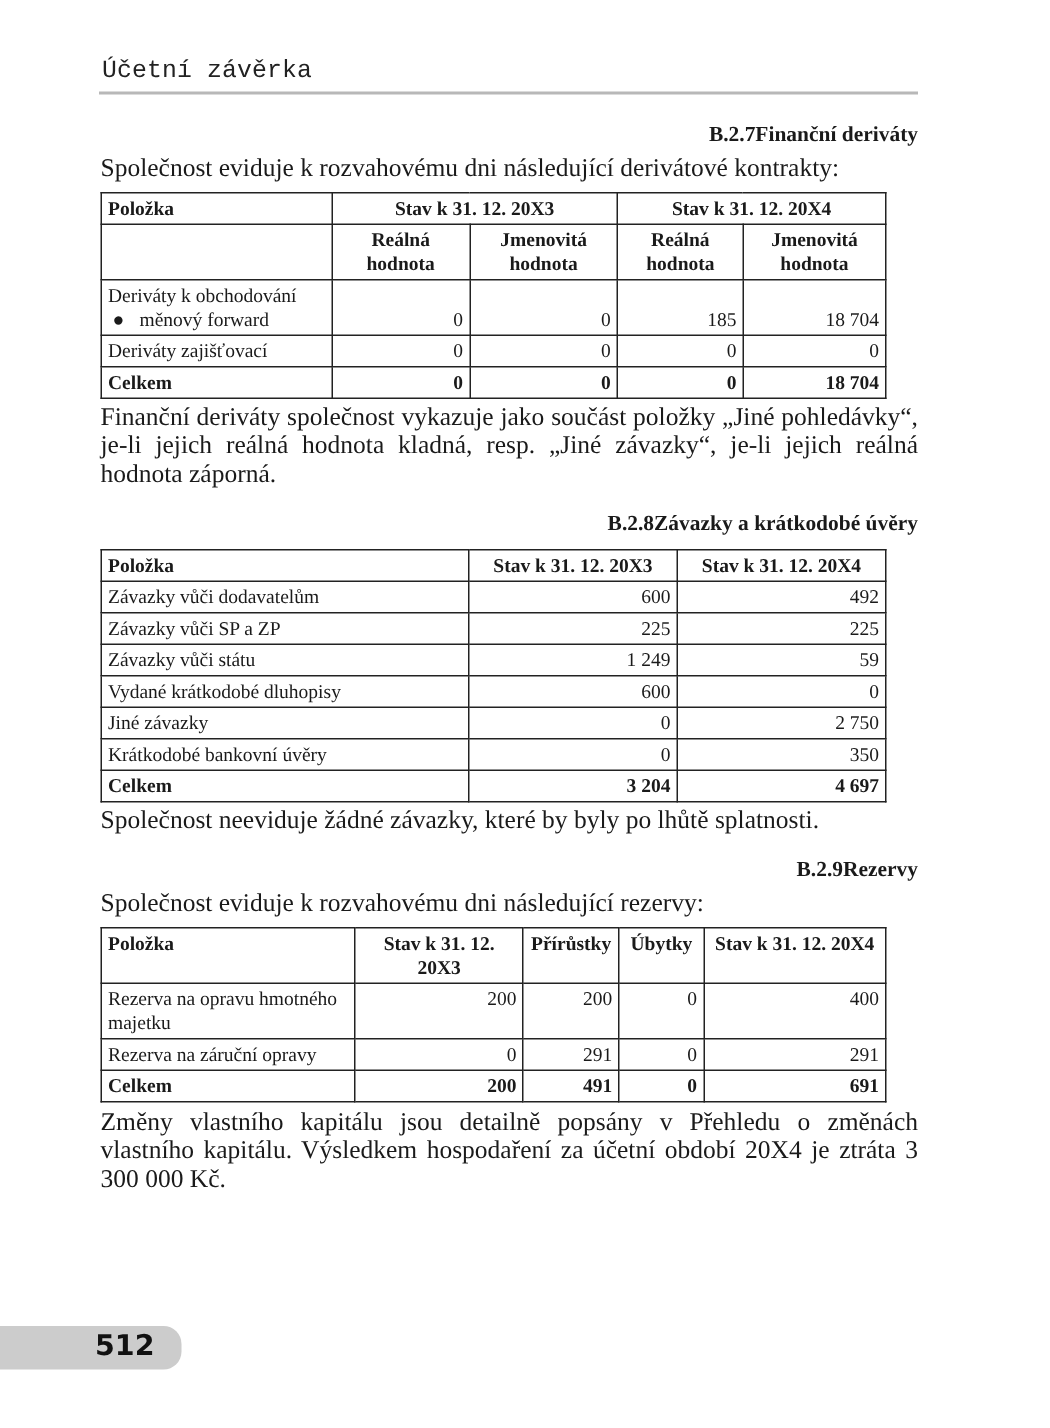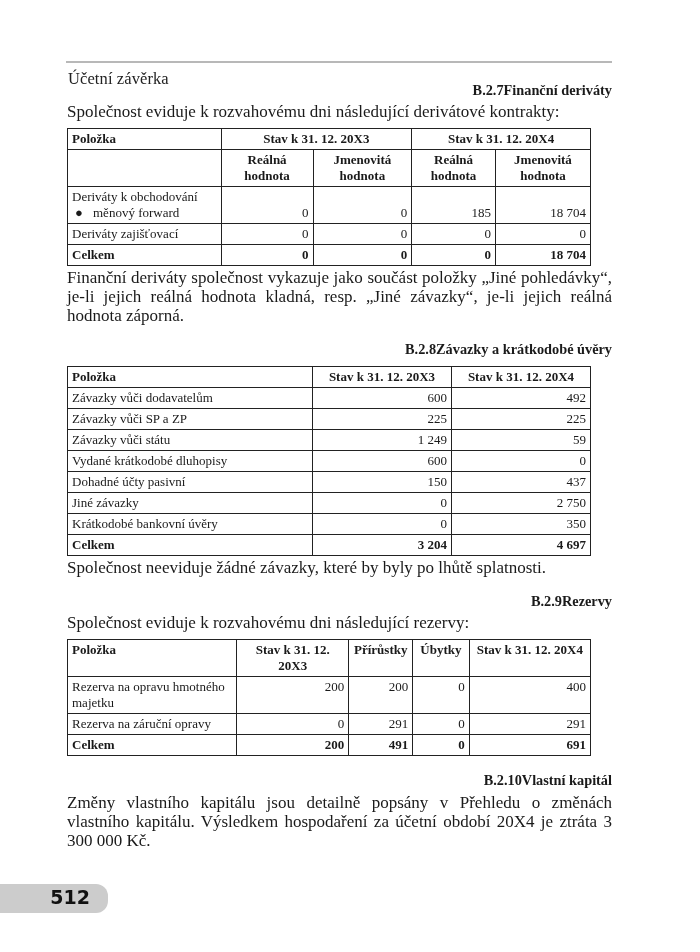--- a/index.html
+++ b/index.html
@@ -1,31 +1,31 @@
 <!DOCTYPE html>
 <html><head>
 <meta charset="utf-8">
 <style>
   html, body { margin: 0; padding: 0; background: #ffffff; }
   body { width: 700px; height: 952px; position: relative; overflow: hidden;
          font-family: "Liberation Serif", "DejaVu Serif", serif; color: #1a1a1a; }
-  .running-head { position: absolute; left: 68px; top: 37px; font-family: Liberation Serif, serif;
-                  font-size: 16.5px; color: #222; letter-spacing: 0.1px; margin-top: 32px; }
+  .running-head { position: absolute; left: 68px; top: 37px; font-family: Liberation Mono, monospace;
+                  font-size: 16.5px; color: #222; letter-spacing: 0.1px; }
   .head-rule { position: absolute; left: 66px; width: 546px; top: 61px; height: 2px; background: #b8b8b8; }
   .content { position: absolute; left: 67px; top: 80px; width: 545px; }
   h2 { font-size: 14.3px; font-weight: bold; margin: 0; height: 20px; line-height: 20px; text-align: right; }
   h2 .num { display: inline-block; width: 57px; }
   p { margin: 0; font-size: 17px; line-height: 19px; text-align: justify; }
   table { border-collapse: collapse; width: 524px; font-size: 13px; }
   td, th { border: 1px solid #222; padding: 2px 4px; line-height: 16px; vertical-align: top; }
   th { font-weight: bold; }
   td.num { text-align: right; vertical-align: bottom; }
   tr.total td { font-weight: bold; }
   .bullet { display: inline-block; width: 8px; margin-left: 3px; margin-right: 10px; }
-  .page-tab { position: absolute; left: 0; top: 884px; width: 108px; height: 29px; background: #cccccc;
+  .page-tab { position: absolute; left: 0; top: 884px; width: 121px; height: 29px; background: #cccccc;
               border-radius: 0 12px 12px 0; }
   .page-num { position: absolute; right: 18px; top: 2px; font-family: "DejaVu Sans", sans-serif;
               font-weight: bold; font-size: 19px; color: #111; }
 </style>
 </head>
 <body>
 
 <div class="running-head">Účetní závěrka</div>
 <div class="head-rule"></div>
 
@@ -113,25 +113,20 @@
           <td>Závazky vůči státu</td>
           <td class="num">1 249</td>
           <td class="num">59</td>
         </tr>
     <tr>
           <td>Vydané krátkodobé dluhopisy</td>
           <td class="num">600</td>
           <td class="num">0</td>
         </tr>
     <tr>
-          <td>Dohadné účty pasivní</td>
-          <td class="num">150</td>
-          <td class="num">437</td>
-        </tr>
-    <tr>
           <td>Jiné závazky</td>
           <td class="num">0</td>
           <td class="num">2 750</td>
         </tr>
     <tr>
           <td>Krátkodobé bankovní úvěry</td>
           <td class="num">0</td>
           <td class="num">350</td>
         </tr>
     <tr class="total">
@@ -180,21 +175,18 @@
     <tr class="total">
       <td>Celkem</td>
       <td class="num">200</td>
       <td class="num">491</td>
       <td class="num">0</td>
       <td class="num">691</td>
     </tr>
   </tbody>
     </table>
 
-  <h2 style="margin-top:14px;">
-    <span class="num">B.2.10</span><span>Vlastní kapitál</span>
-  </h2>
   <p style="margin-top:3px;">Změny vlastního kapitálu jsou detailně popsány v Přehledu o změnách vlastního kapitálu. Výsledkem hospodaření za účetní období 20X4 je ztráta 3 300 000 Kč.</p>
 </div>
 
 <div class="page-tab">
   <span class="page-num">512</span>
 </div>
 
 </body></html>

